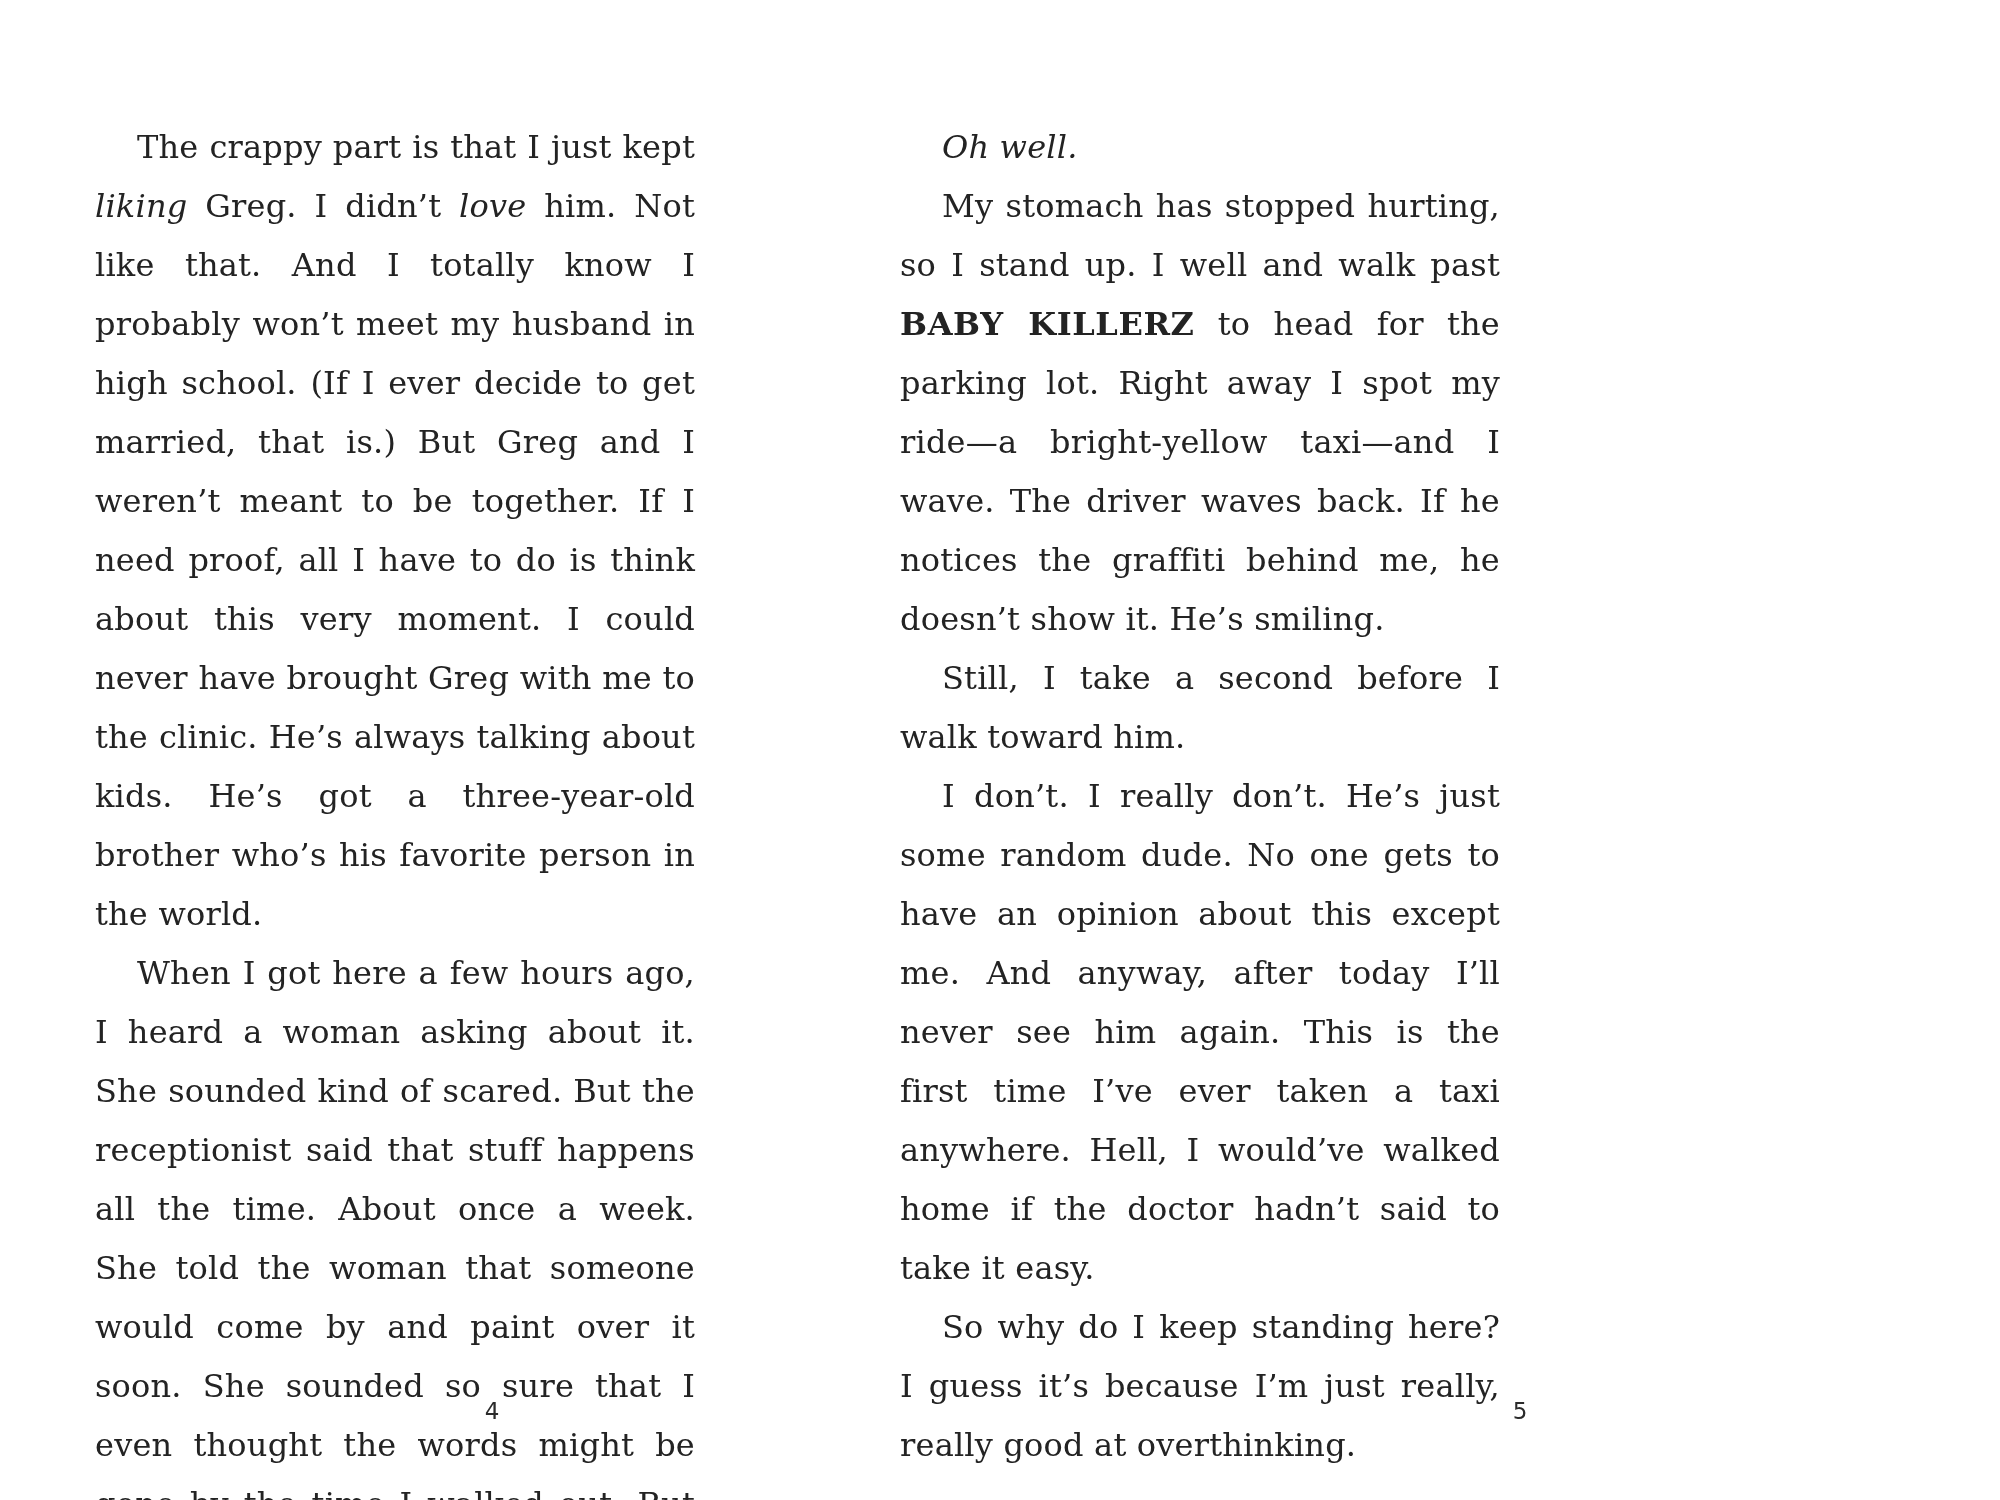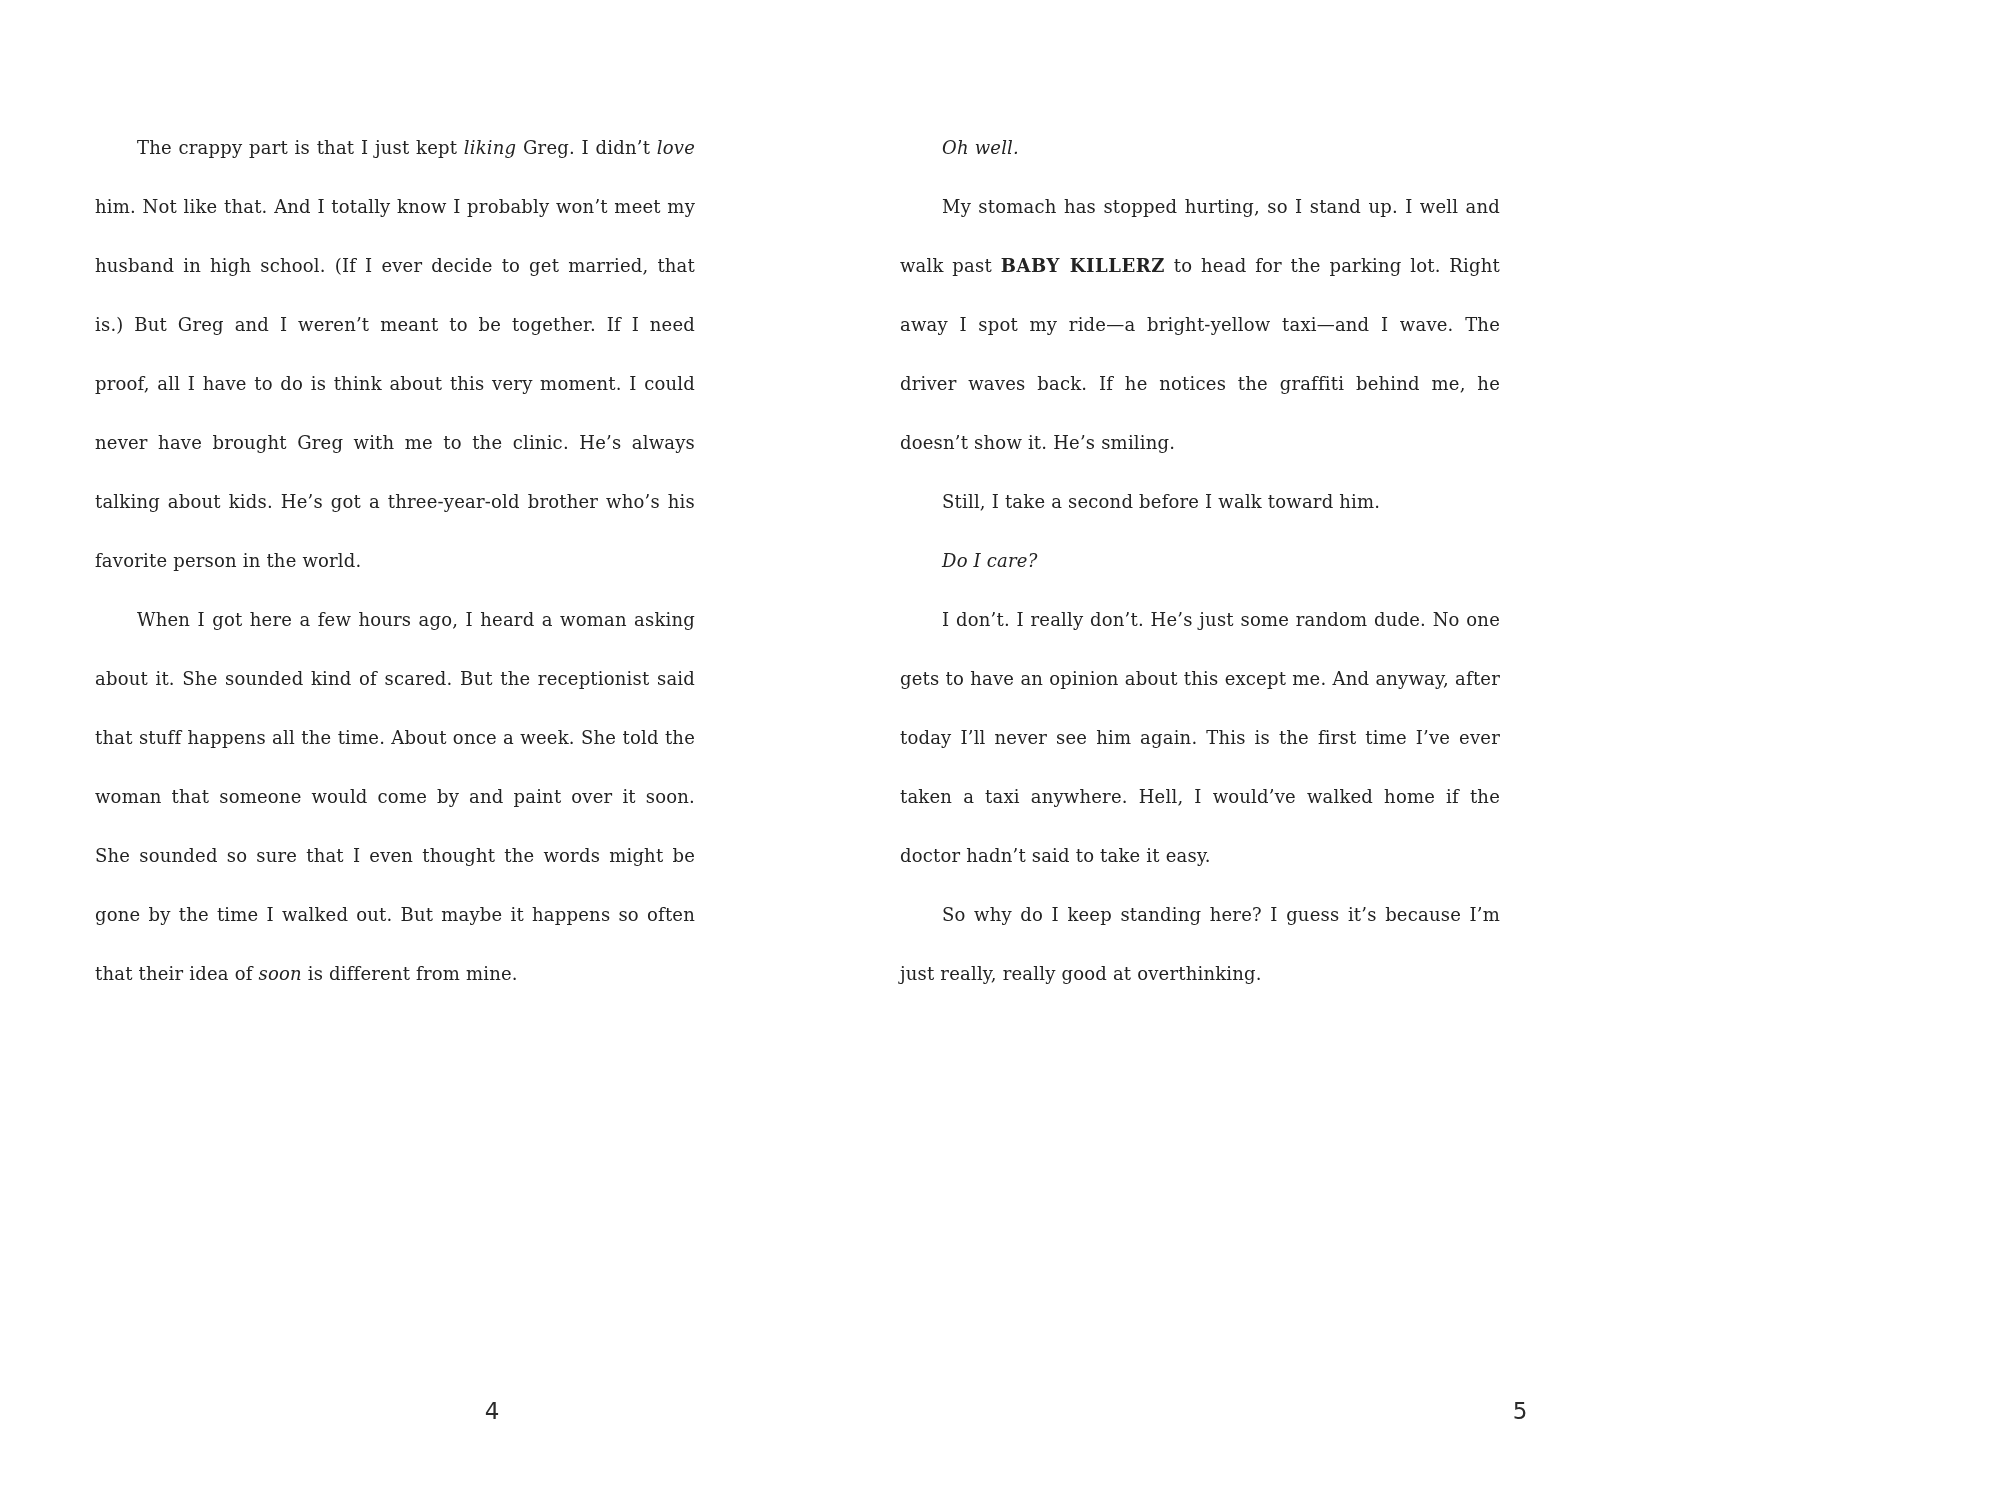--- a/index.html
+++ b/index.html
@@ -26,21 +26,21 @@
   .page.right { left: 1012px; }
   .text-block {
     position: absolute;
     top: 118px;
     width: 600px;
   }
   .page.left  .text-block { left: 95px; }
   .page.right .text-block { left: -112px; } 
   .para {
     margin: 0;
-    font-size: 18px;
+    font-size: 32px;
     line-height: 59px;
     text-align: justify;
     text-indent: 42px;
     letter-spacing: 0.2px;
     hyphens: none;
     -webkit-hyphens: none;
   }
   .para .italic { font-style: italic; }
   .para .bold   { font-weight: bold; letter-spacing: 0.6px; }
   .folio {
@@ -66,20 +66,19 @@
         <p class="para"><span>When I got here a few hours ago, I heard a woman asking about it. She sounded kind of scared. But the receptionist said that stuff happens all the time. About once a week. She told the woman that someone would come by and paint over it soon. She sounded so sure that I even thought the words might be gone by the time I walked out. But maybe it happens so often that their idea of </span><span class="italic">soon</span><span> is different from mine.</span></p>
       </div>
     <div class="folio">4</div>
   </section>
 
   <section class="page right">
     <div class="text-block">
         <p class="para"><span class="italic">Oh well.</span></p>
         <p class="para"><span>My stomach has stopped hurting, so I stand up. I well and walk past </span><span class="bold">BABY KILLERZ</span><span> to head for the parking lot. Right away I spot my ride—a bright-yellow taxi—and I wave. The driver waves back. If he notices the graffiti behind me, he doesn’t show it. He’s smiling.</span></p>
         <p class="para"><span>Still, I take a second before I walk toward him.</span></p>
-        <p class="para"><span class="italic">Do I care?</span></p>
         <p class="para"><span>I don’t. I really don’t. He’s just some random dude. No one gets to have an opinion about this except me. And anyway, after today I’ll never see him again. This is the first time I’ve ever taken a taxi anywhere. Hell, I would’ve walked home if the doctor hadn’t said to take it easy.</span></p>
         <p class="para"><span>So why do I keep standing here? I guess it’s because I’m just really, really good at overthinking.</span></p>
       </div>
     <div class="folio">5</div>
   </section>
 
 </div>
 
 </body></html>

